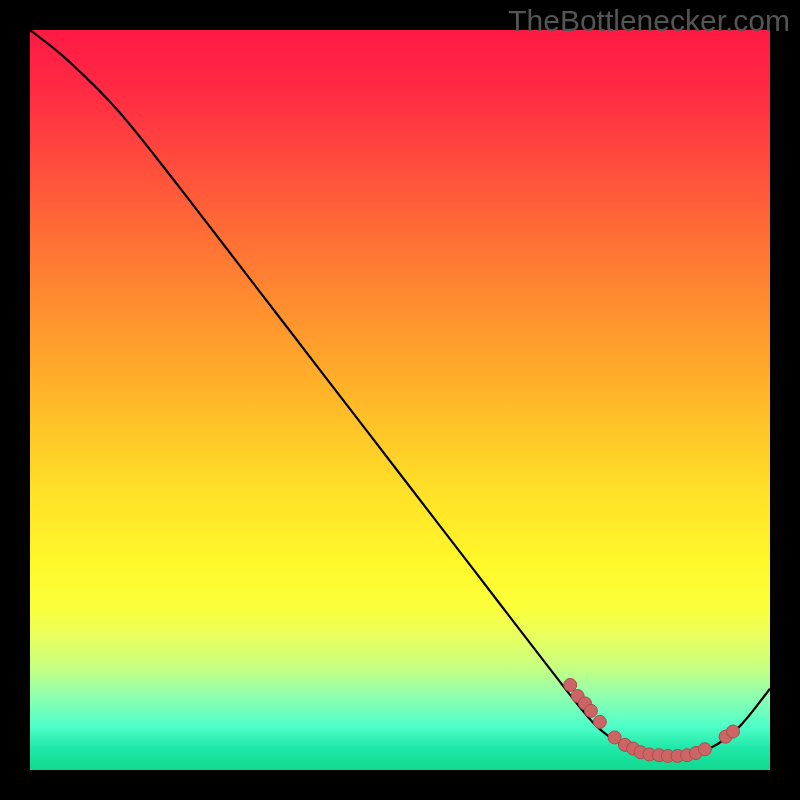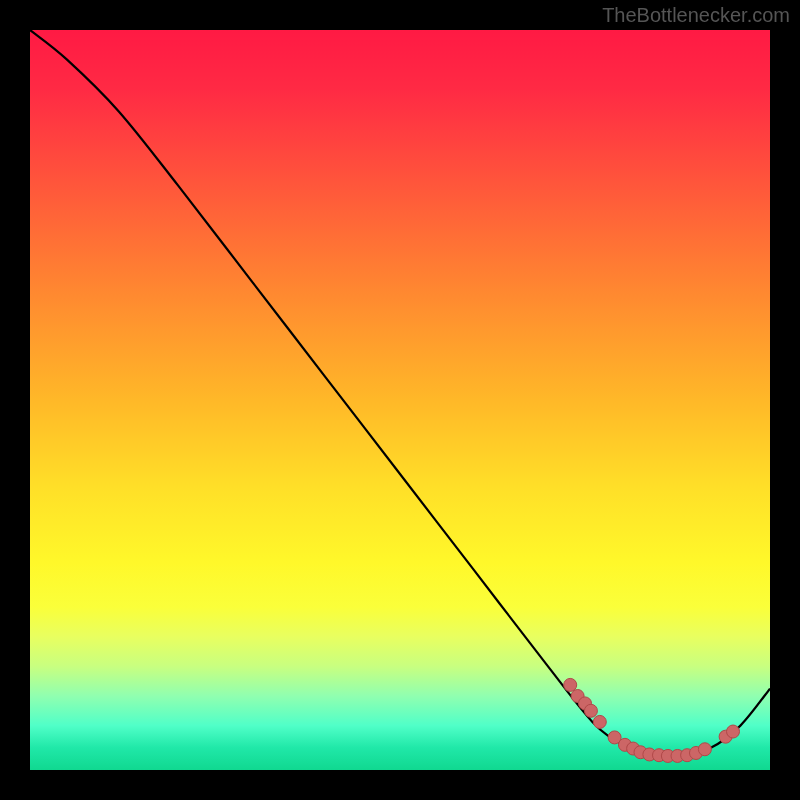--- a/index.html
+++ b/index.html
@@ -8,21 +8,21 @@
     height: 800px;
     background: #000;
     position: relative;
     font-family: Arial, sans-serif;
   }
   .watermark {
     position: absolute;
     top: 4px;
     right: 10px;
     color: #555;
-    font-size: 20px;
+    font-size: 30px;
     font-weight: 400;
     z-index: 10;
   }
   .plot-area {
     position: absolute;
     left: 30px;
     top: 30px;
     width: 740px;
     height: 740px;
     background: linear-gradient(to bottom,

